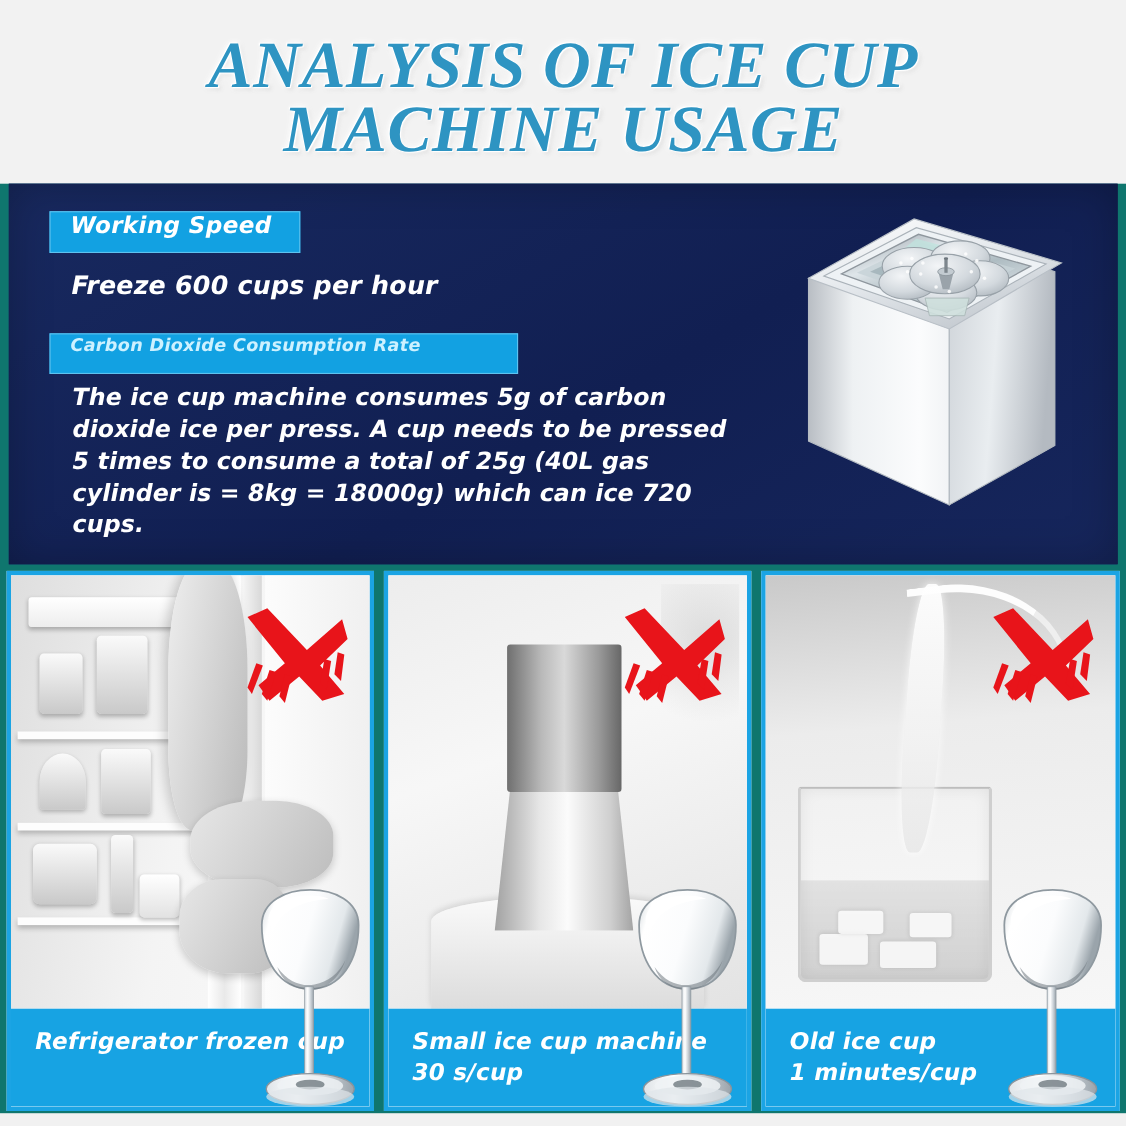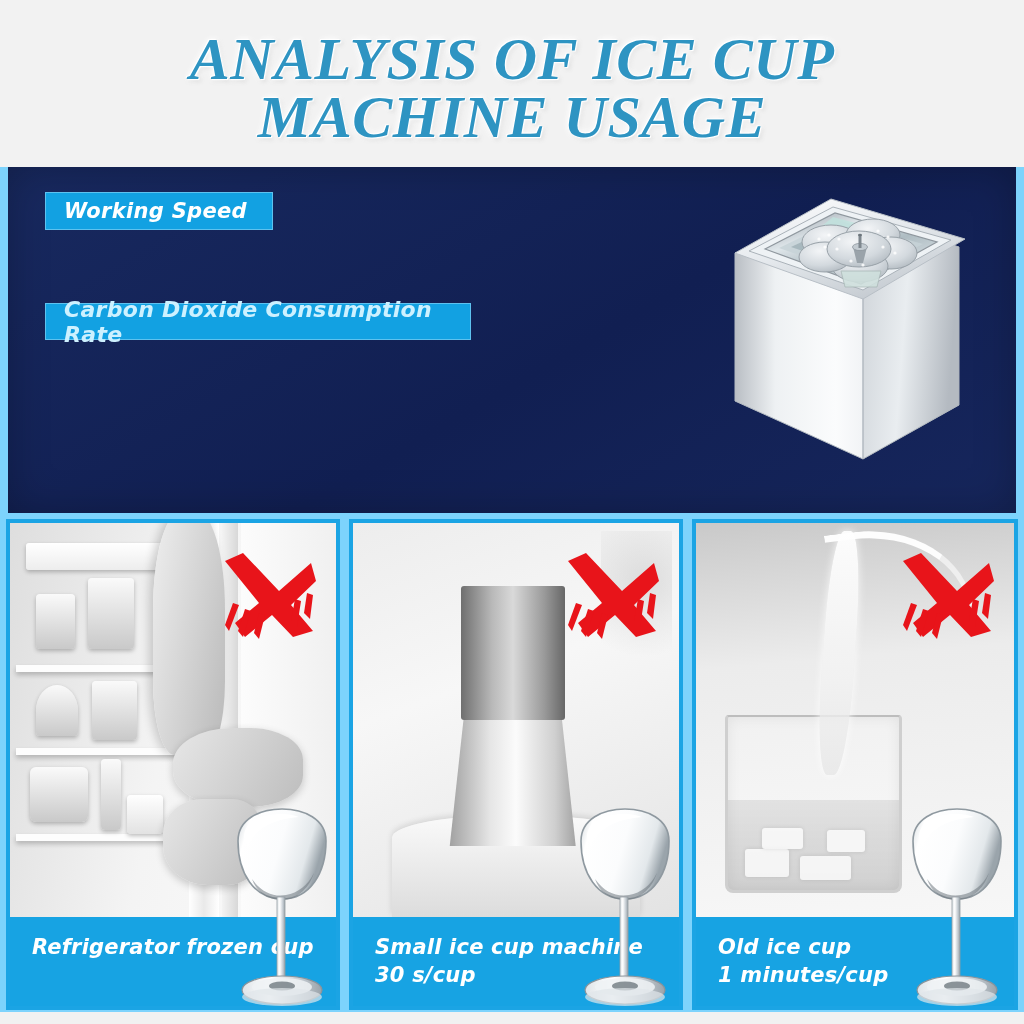--- a/index.html
+++ b/index.html
@@ -2,21 +2,21 @@
 <html><head>
 <meta charset="utf-8">
 <style>
   html,body{margin:0;padding:0;}
   body{
     width:1024px;height:1024px;overflow:hidden;
     background:#f2f2f2;
     font-family:"DejaVu Sans", sans-serif;
     position:relative;
   }
-  #stage{position:absolute;inset:0;background:#7dd3fc;}
+  #stage{position:absolute;inset:0;background:#0f766e;}
 
   
   .header{
     position:absolute;left:0;top:0;width:1024px;height:167px;
     background:#f2f2f2;
     display:flex;align-items:center;justify-content:center;
   }
   .title{
     font-family:"Liberation Serif", "DejaVu Serif", serif;
     font-weight:bold;font-style:italic;
@@ -37,28 +37,28 @@
     position:absolute;left:8px;top:167px;width:1008px;height:346px;
     background:#13235b;
     background-image:linear-gradient(150deg,#18295f 0%,#111f52 55%,#16265c 100%);
     box-shadow:inset 0 0 40px rgba(0,0,0,0.25);
     overflow:hidden;
   }
   .chip{
     position:absolute;
     background:#12a1e2;
     border:1px solid #5ec2ef;
-    display:flex;align-items:center;
+    display:flex;align-items:flex-start;
     padding-left:18px;
     font-family:"DejaVu Sans", sans-serif;
     font-style:italic;font-weight:bold;
     letter-spacing:0.3px;
   }
   .chip.one{left:37px;top:192px;width:208px;height:36px;font-size:21px;color:#ffffff;}
-  .chip.two{left:37px;top:303px;width:406px;height:35px;font-size:22px;color:#cdf1ff;}
+  .chip.two{left:37px;top:303px;width:406px;height:35px;font-size:16px;color:#cdf1ff;}
   
   .chip.one{top:25px;}
   .chip.two{top:136px;}
 
   .speedline{
     position:absolute;left:57px;top:80px;
     font-family:"DejaVu Sans", sans-serif;
     font-style:italic;font-weight:bold;
     font-size:23px;color:#ffffff;
     letter-spacing:0.2px;
@@ -148,25 +148,27 @@
     <div class="title">ANALYSIS OF ICE CUP
 MACHINE USAGE</div>
   </div>
 
   <div class="infopanel">
 
     <div class="chip one">
       <span>Working Speed</span>
     </div>
 
+    <div class="speedline">Freeze 600 cups per hour</div>
 
     <div class="chip two">
       <span>Carbon Dioxide Consumption Rate</span>
     </div>
 
+    <div class="para">The ice cup machine consumes 5g of carbon dioxide ice per press. A cup needs to be pressed 5 times to consume a total of 25g (40L gas cylinder is = 8kg = 18000g) which can ice 720 cups.</div>
 
     <div class="machine">
       <svg width="285" height="300" viewBox="0 0 285 300">
         <defs>
           <linearGradient id="bodyFront" x1="0" y1="0" x2="1" y2="0">
             <stop offset="0" stop-color="#b9bec4"></stop>
             <stop offset="0.18" stop-color="#eef1f3"></stop>
             <stop offset="0.45" stop-color="#fbfcfd"></stop>
             <stop offset="0.8" stop-color="#dfe3e7"></stop>
             <stop offset="1" stop-color="#c3c8ce"></stop>

